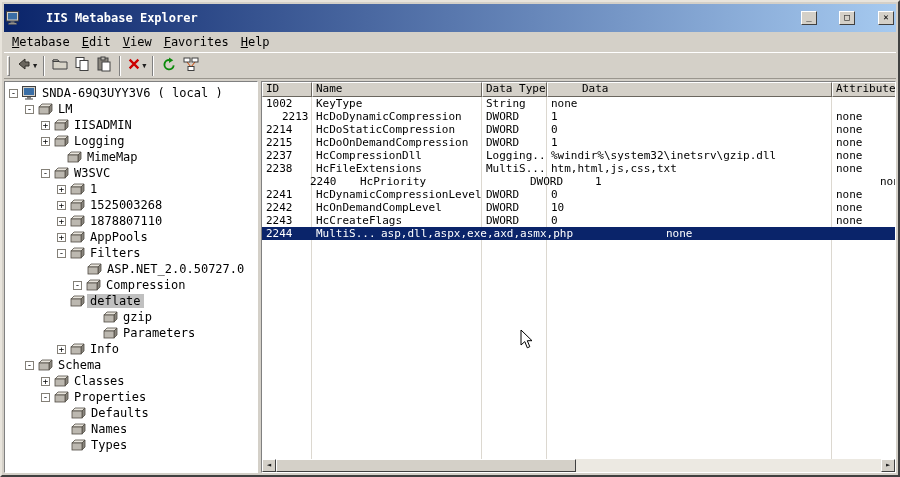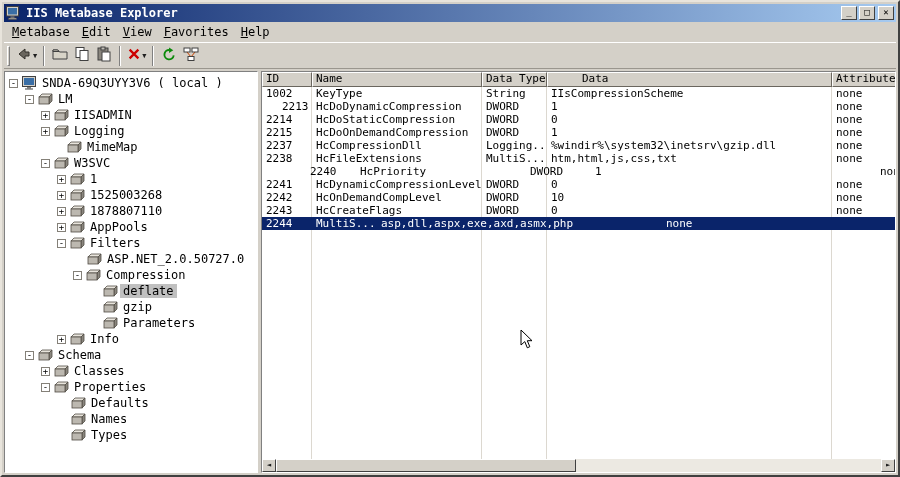--- a/index.html
+++ b/index.html
@@ -8,23 +8,23 @@
     font-family:"DejaVu Sans Mono","Liberation Mono",monospace;
     font-size:11px; background:#808080; position:relative; color:#000;
   }
   .window {
     position:absolute; inset:0; background:#d4d0c8;
     border:2px solid; border-color:#e8e4dc #404040 #404040 #e8e4dc;
     padding:2px; display:flex; flex-direction:column;
   }
   
   .titlebar {
-    height:18px; flex:none;
+    height:28px; flex:none;
     background:linear-gradient(to right,var(--ttl1,#0a246a),var(--ttl2,#a6caf0));
-    display:flex; align-items:center; padding:0 2px; color:#fff;
+    display:flex; align-items:center; padding:0 2px; color:#fff;gap:20px;
   }
   .title-icon { width:16px; height:15px; flex:none; display:flex; align-items:center; }
   .title-text { flex:1; margin-left:4px; font-weight:bold; font-size:12px; white-space:nowrap; overflow:hidden; }
   .tbtn {
     width:16px; height:14px; flex:none; background:#d4d0c8;
     border:1px solid; border-color:#fff #404040 #404040 #fff;
     font-size:9px; line-height:11px; text-align:center; color:#000; margin-left:2px;
     font-family:inherit; cursor:default;
   }
   
@@ -300,21 +300,21 @@
           <span class="expand-box">-</span>
           <span class="tree-icon">
             <svg width="15" height="13" viewBox="0 0 15 13">
               <polygon points="1,4 4,1 14,1 11,4" fill="#e8e4dc" stroke="#504c44" stroke-width="0.8"></polygon>
               <polygon points="11,4 14,1 14,8 11,11" fill="#8a867e" stroke="#504c44" stroke-width="0.8"></polygon>
               <rect x="1" y="4" width="10" height="7" fill="#bcb8b0" stroke="#504c44" stroke-width="0.8"></rect>
             </svg>
           </span>
           <span class="tree-label">Compression</span>
         </div>
-        <div class="tree-row" style="padding-left: 84px;">
+        <div class="tree-row" style="padding-left: 51px;">
           <span class="expand-spacer"></span>
           <span class="tree-icon">
             <svg width="15" height="13" viewBox="0 0 15 13">
               <polygon points="1,4 4,1 14,1 11,4" fill="#e8e4dc" stroke="#504c44" stroke-width="0.8"></polygon>
               <polygon points="11,4 14,1 14,8 11,11" fill="#8a867e" stroke="#504c44" stroke-width="0.8"></polygon>
               <rect x="1" y="4" width="10" height="7" fill="#bcb8b0" stroke="#504c44" stroke-width="0.8"></rect>
             </svg>
           </span>
           <span class="tree-label selected">deflate</span>
         </div>
@@ -429,21 +429,20 @@
         </div>
       <div class="list-body" id="listbody">
           <div class="col-line" style="left: 49px;"></div>
           <div class="col-line" style="left: 219px;"></div>
           <div class="col-line" style="left: 284px;"></div>
           <div class="col-line" style="left: 569px;"></div>
           <div class="lrow">
             <span class="lcell" style="width: 50px;">1002</span>
             <span class="lcell" style="width: 170px;">KeyType</span>
             <span class="lcell" style="width: 65px;">String</span>
-            <span class="lcell" style="width: 285px;">IIsCompressionScheme</span>
             <span class="lcell" style="width: 70px;">none</span>
           </div>
           <div class="lrow">
             <span class="lcell" style="width: 50px; padding-left: 20px;">2213</span>
             <span class="lcell" style="width: 170px;">HcDoDynamicCompression</span>
             <span class="lcell" style="width: 65px;">DWORD</span>
             <span class="lcell" style="width: 285px;">1</span>
             <span class="lcell" style="width: 70px;">none</span>
           </div>
           <div class="lrow">

